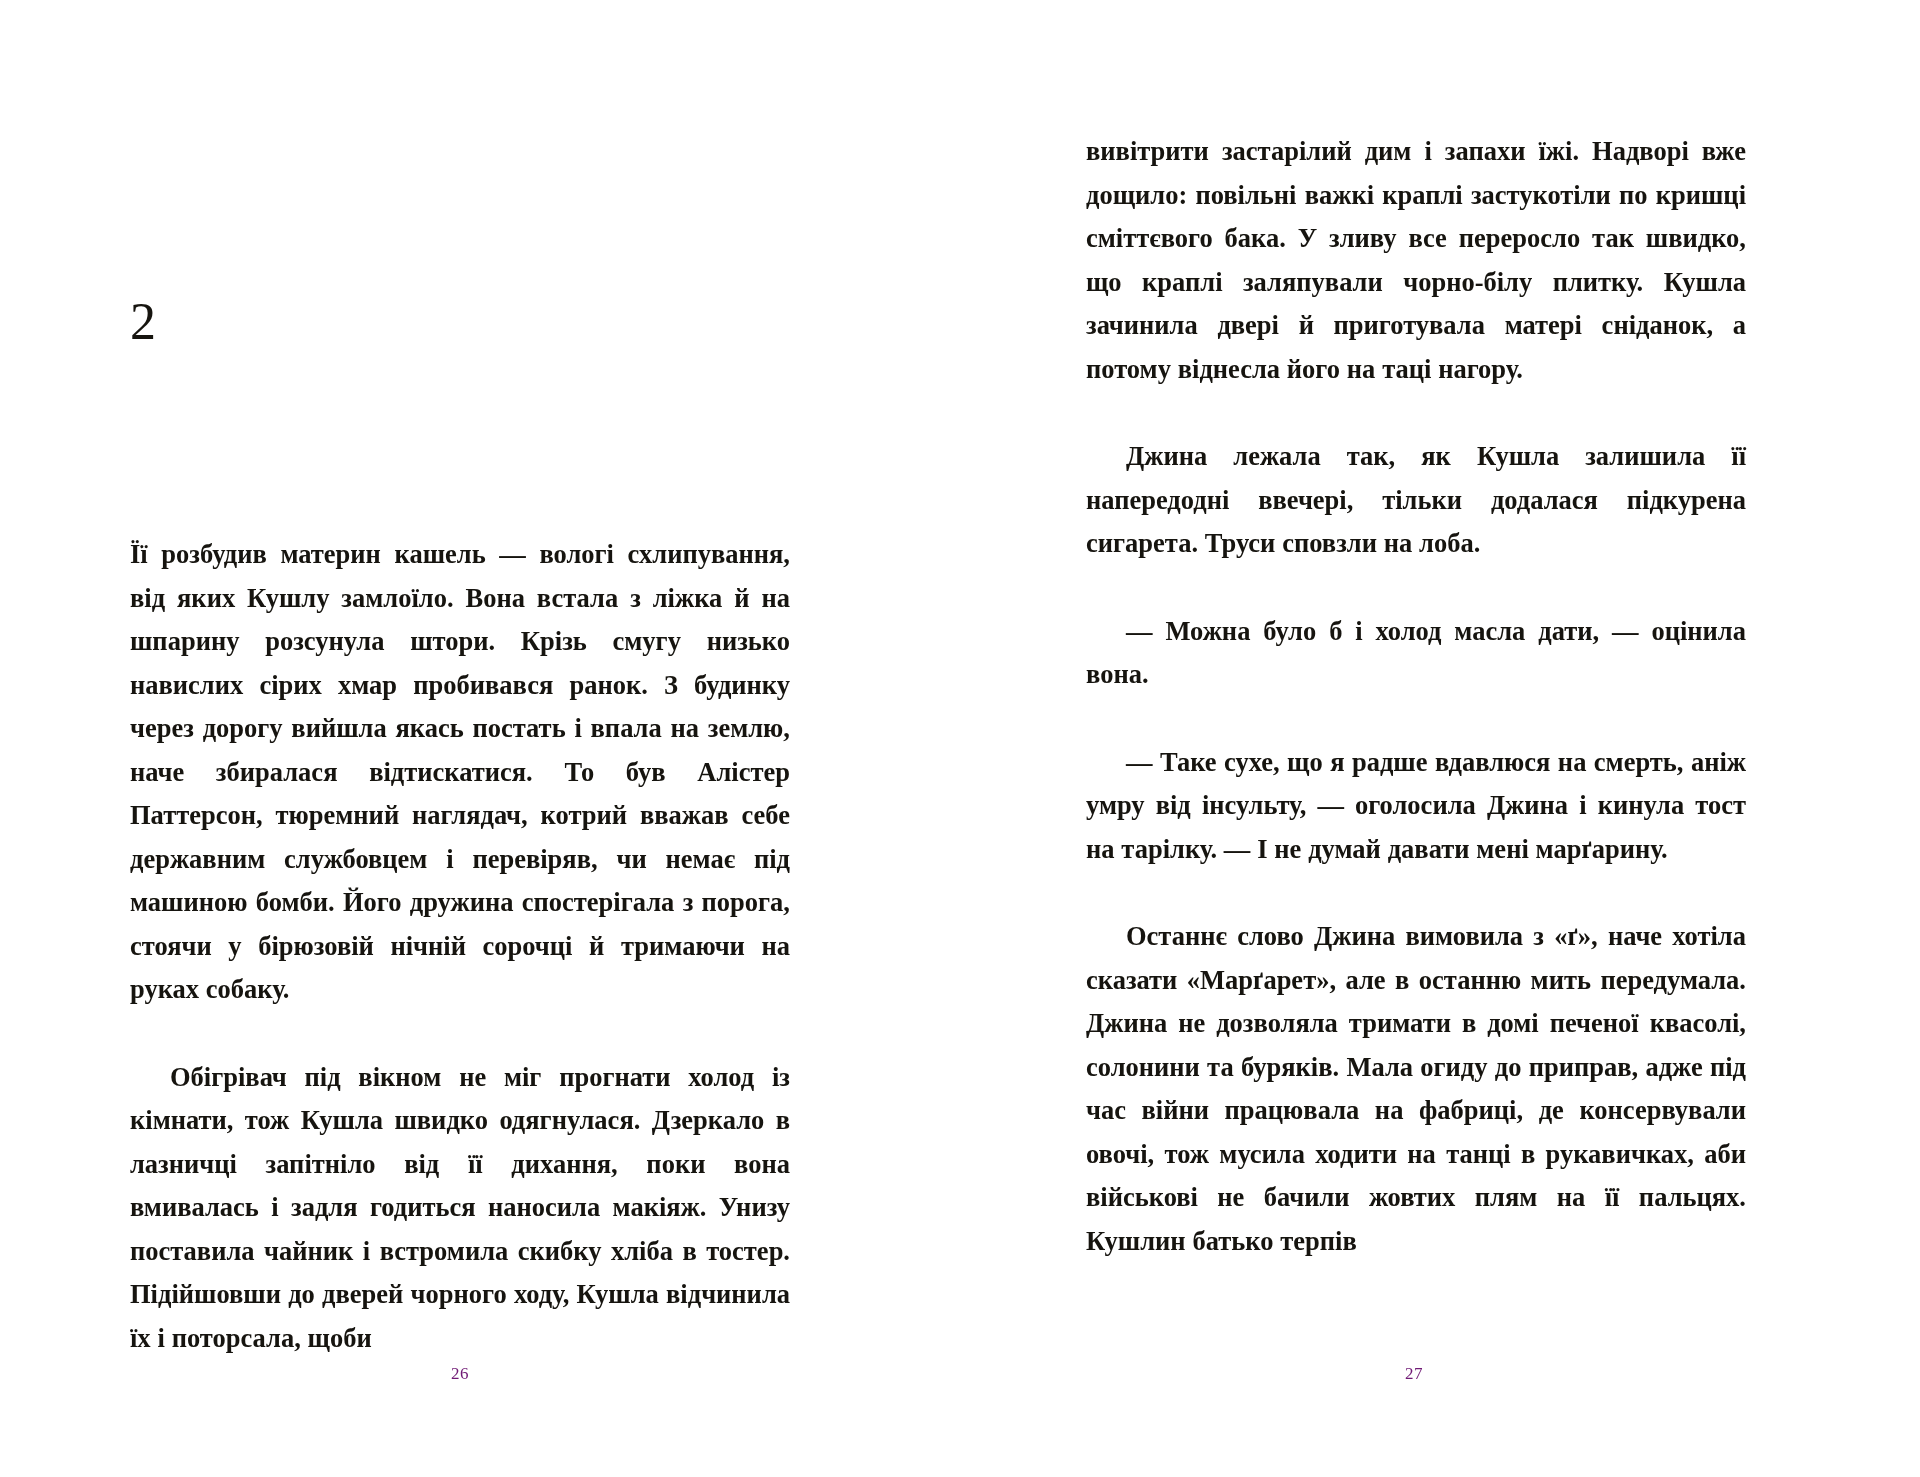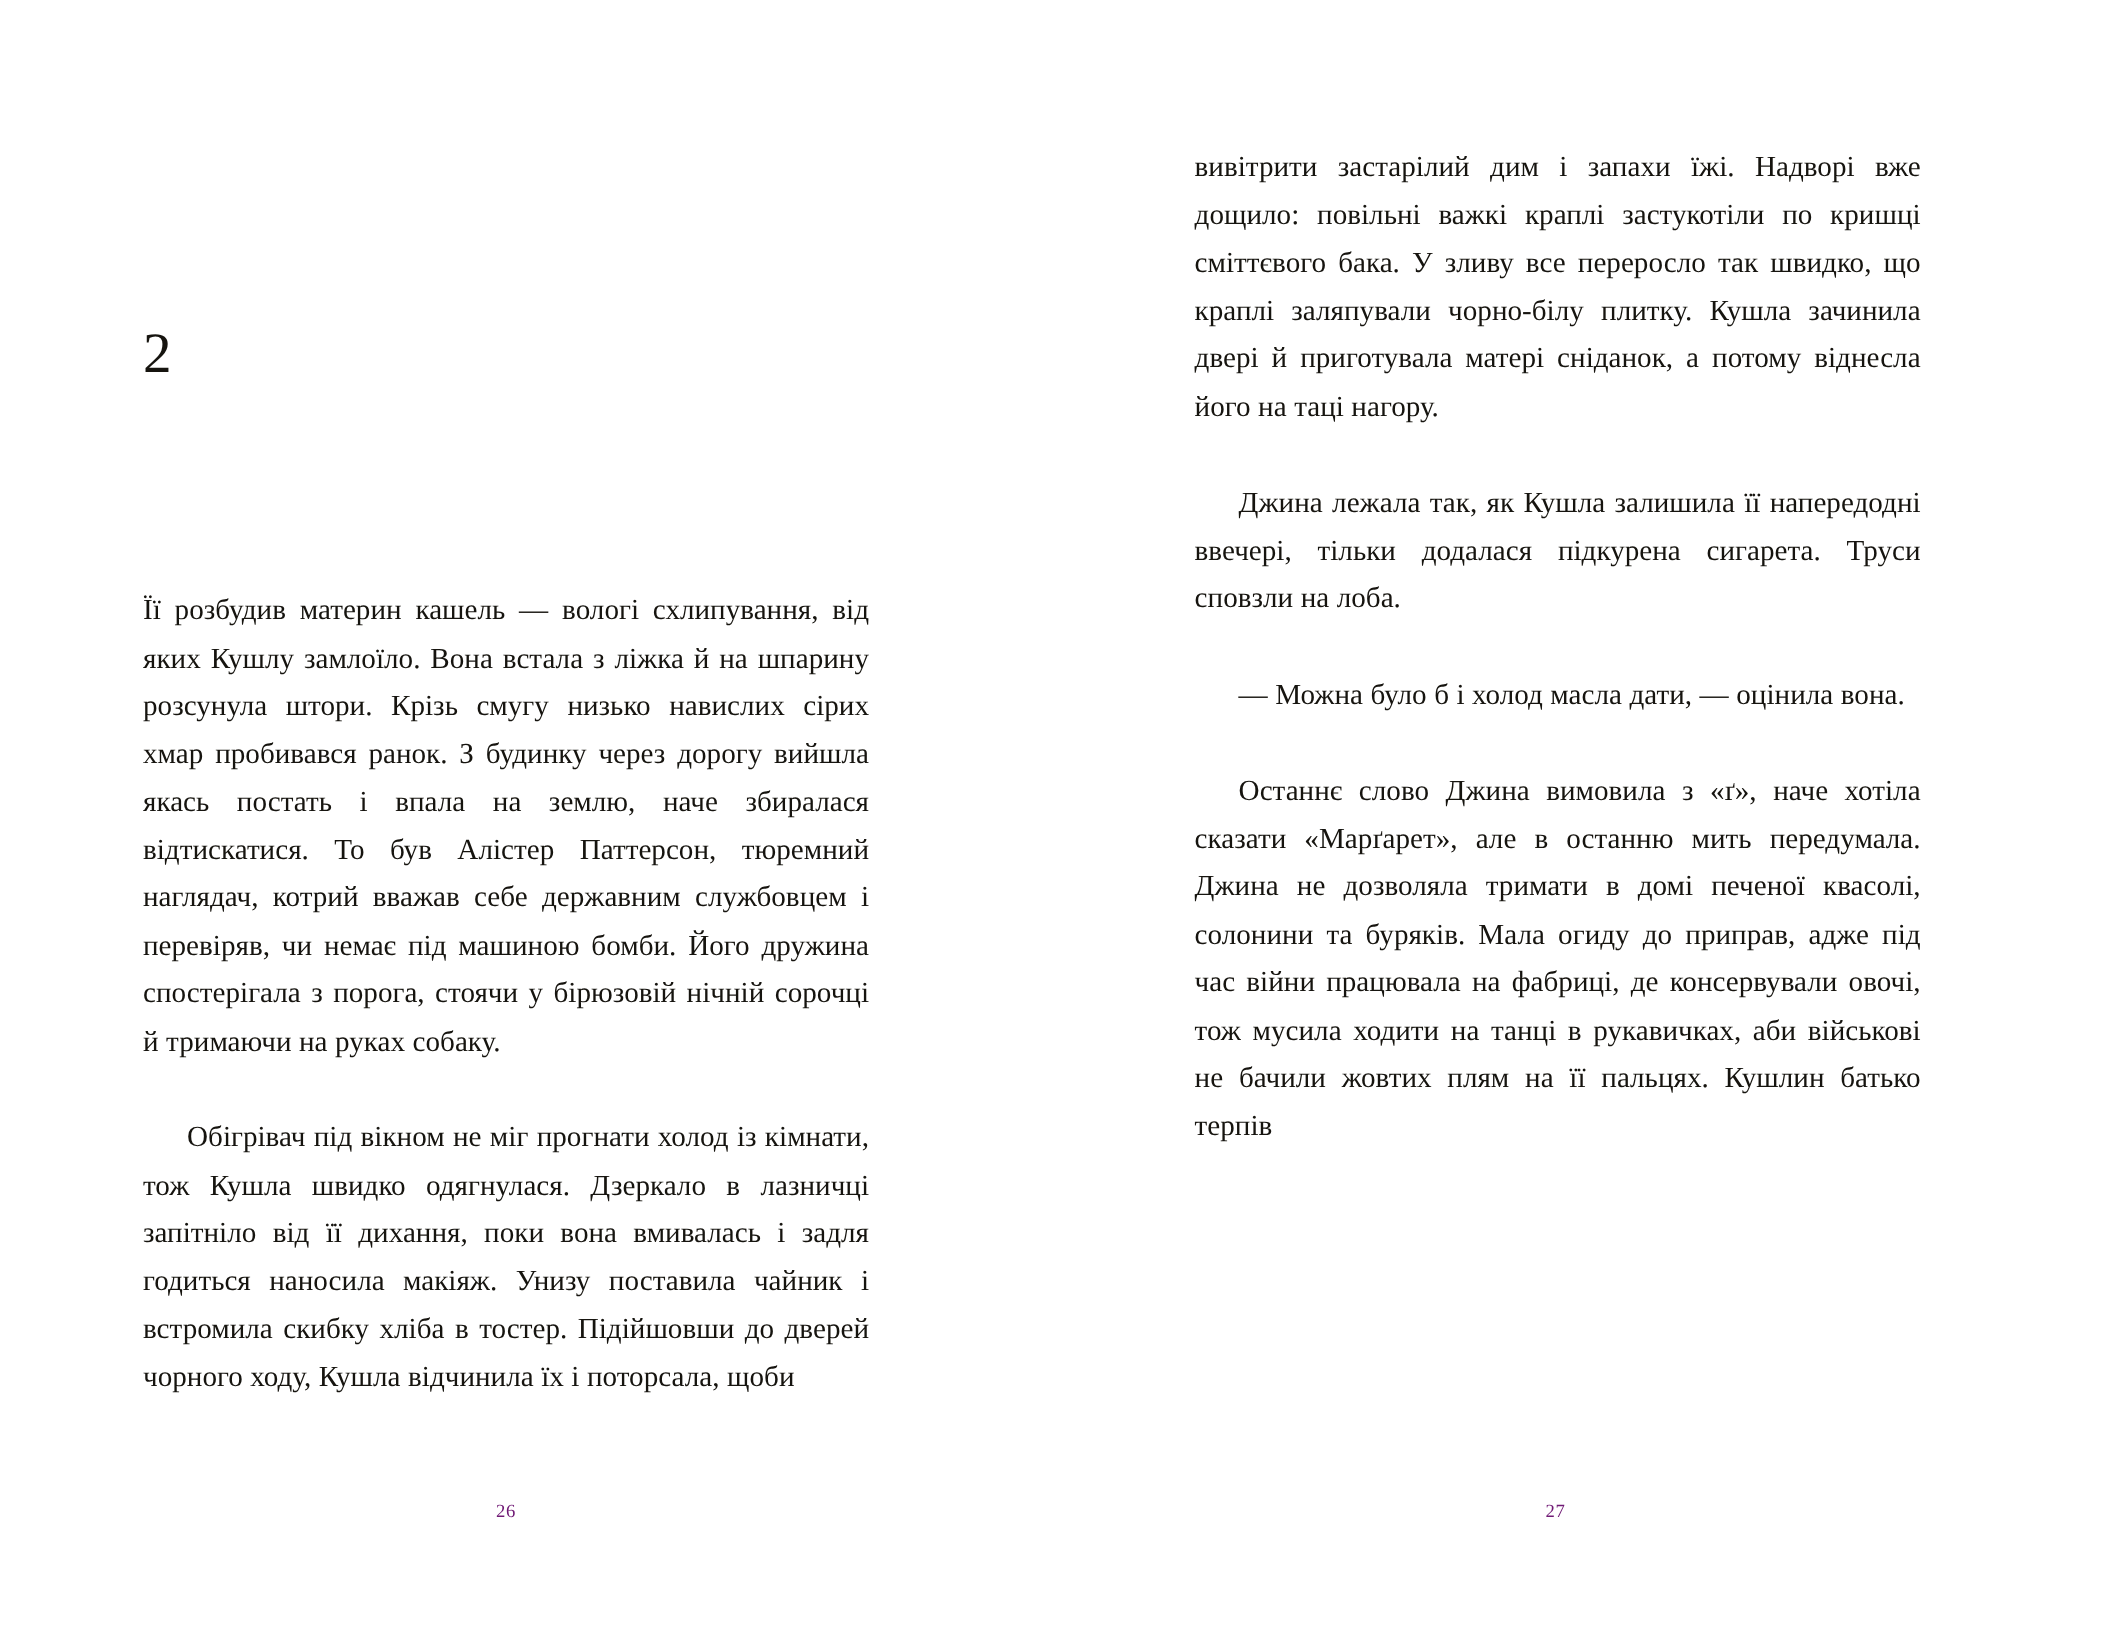--- a/index.html
+++ b/index.html
@@ -53,20 +53,21 @@
     margin-top: 185px;
   }
   p.para {
     margin: 0;
     font-size: 26.5px;
     line-height: 43.5px;
     text-align: justify;
     text-justify: inter-word;
     hyphens: manual;
     word-spacing: 0.2px;
+    font-weight: bold;
   }
   p.para.indent {
     text-indent: 40px;
     margin-top: 44px;
   }
   .folio {
     position: absolute;
     bottom: 93px;
     width: 660px;
     text-align: center;
@@ -91,18 +92,19 @@
       </div>
     </div>
     <div class="folio">26</div>
   </div>
 
   <div class="page page-right">
     <div class="text-col">
       <p class="para">вивітрити застарілий дим і запахи їжі. Надворі вже дощило: повільні важкі краплі застукотіли по кришці сміттєвого бака. У зливу все переросло так швидко, що краплі заляпували чорно-білу плитку. Кушла зачинила двері й приготувала матері сніданок, а потому віднесла його на таці нагору.</p>
       <p class="para indent">Джина лежала так, як Кушла залишила її напередодні ввечері, тільки додалася підкурена сигарета. Труси сповзли на лоба.</p>
       <p class="para indent">— Можна було б і холод масла дати, — оцінила вона.</p>
+      <p class="para indent">— Таке сухе, що я радше вдавлюся на смерть, аніж умру від інсульту, — оголосила Джина і кинула тост на тарілку. — І не думай давати мені марґарину.</p>
       <p class="para indent">Останнє слово Джина вимовила з «ґ», наче хотіла сказати «Марґарет», але в останню мить передумала. Джина не дозволяла тримати в домі печеної квасолі, солонини та буряків. Мала огиду до приправ, адже під час війни працювала на фабриці, де консервували овочі, тож мусила ходити на танці в рукавичках, аби військові не бачили жовтих плям на її пальцях. Кушлин батько терпів</p>
     </div>
     <div class="folio">27</div>
   </div>
 
 </div>
 
 </body></html>

